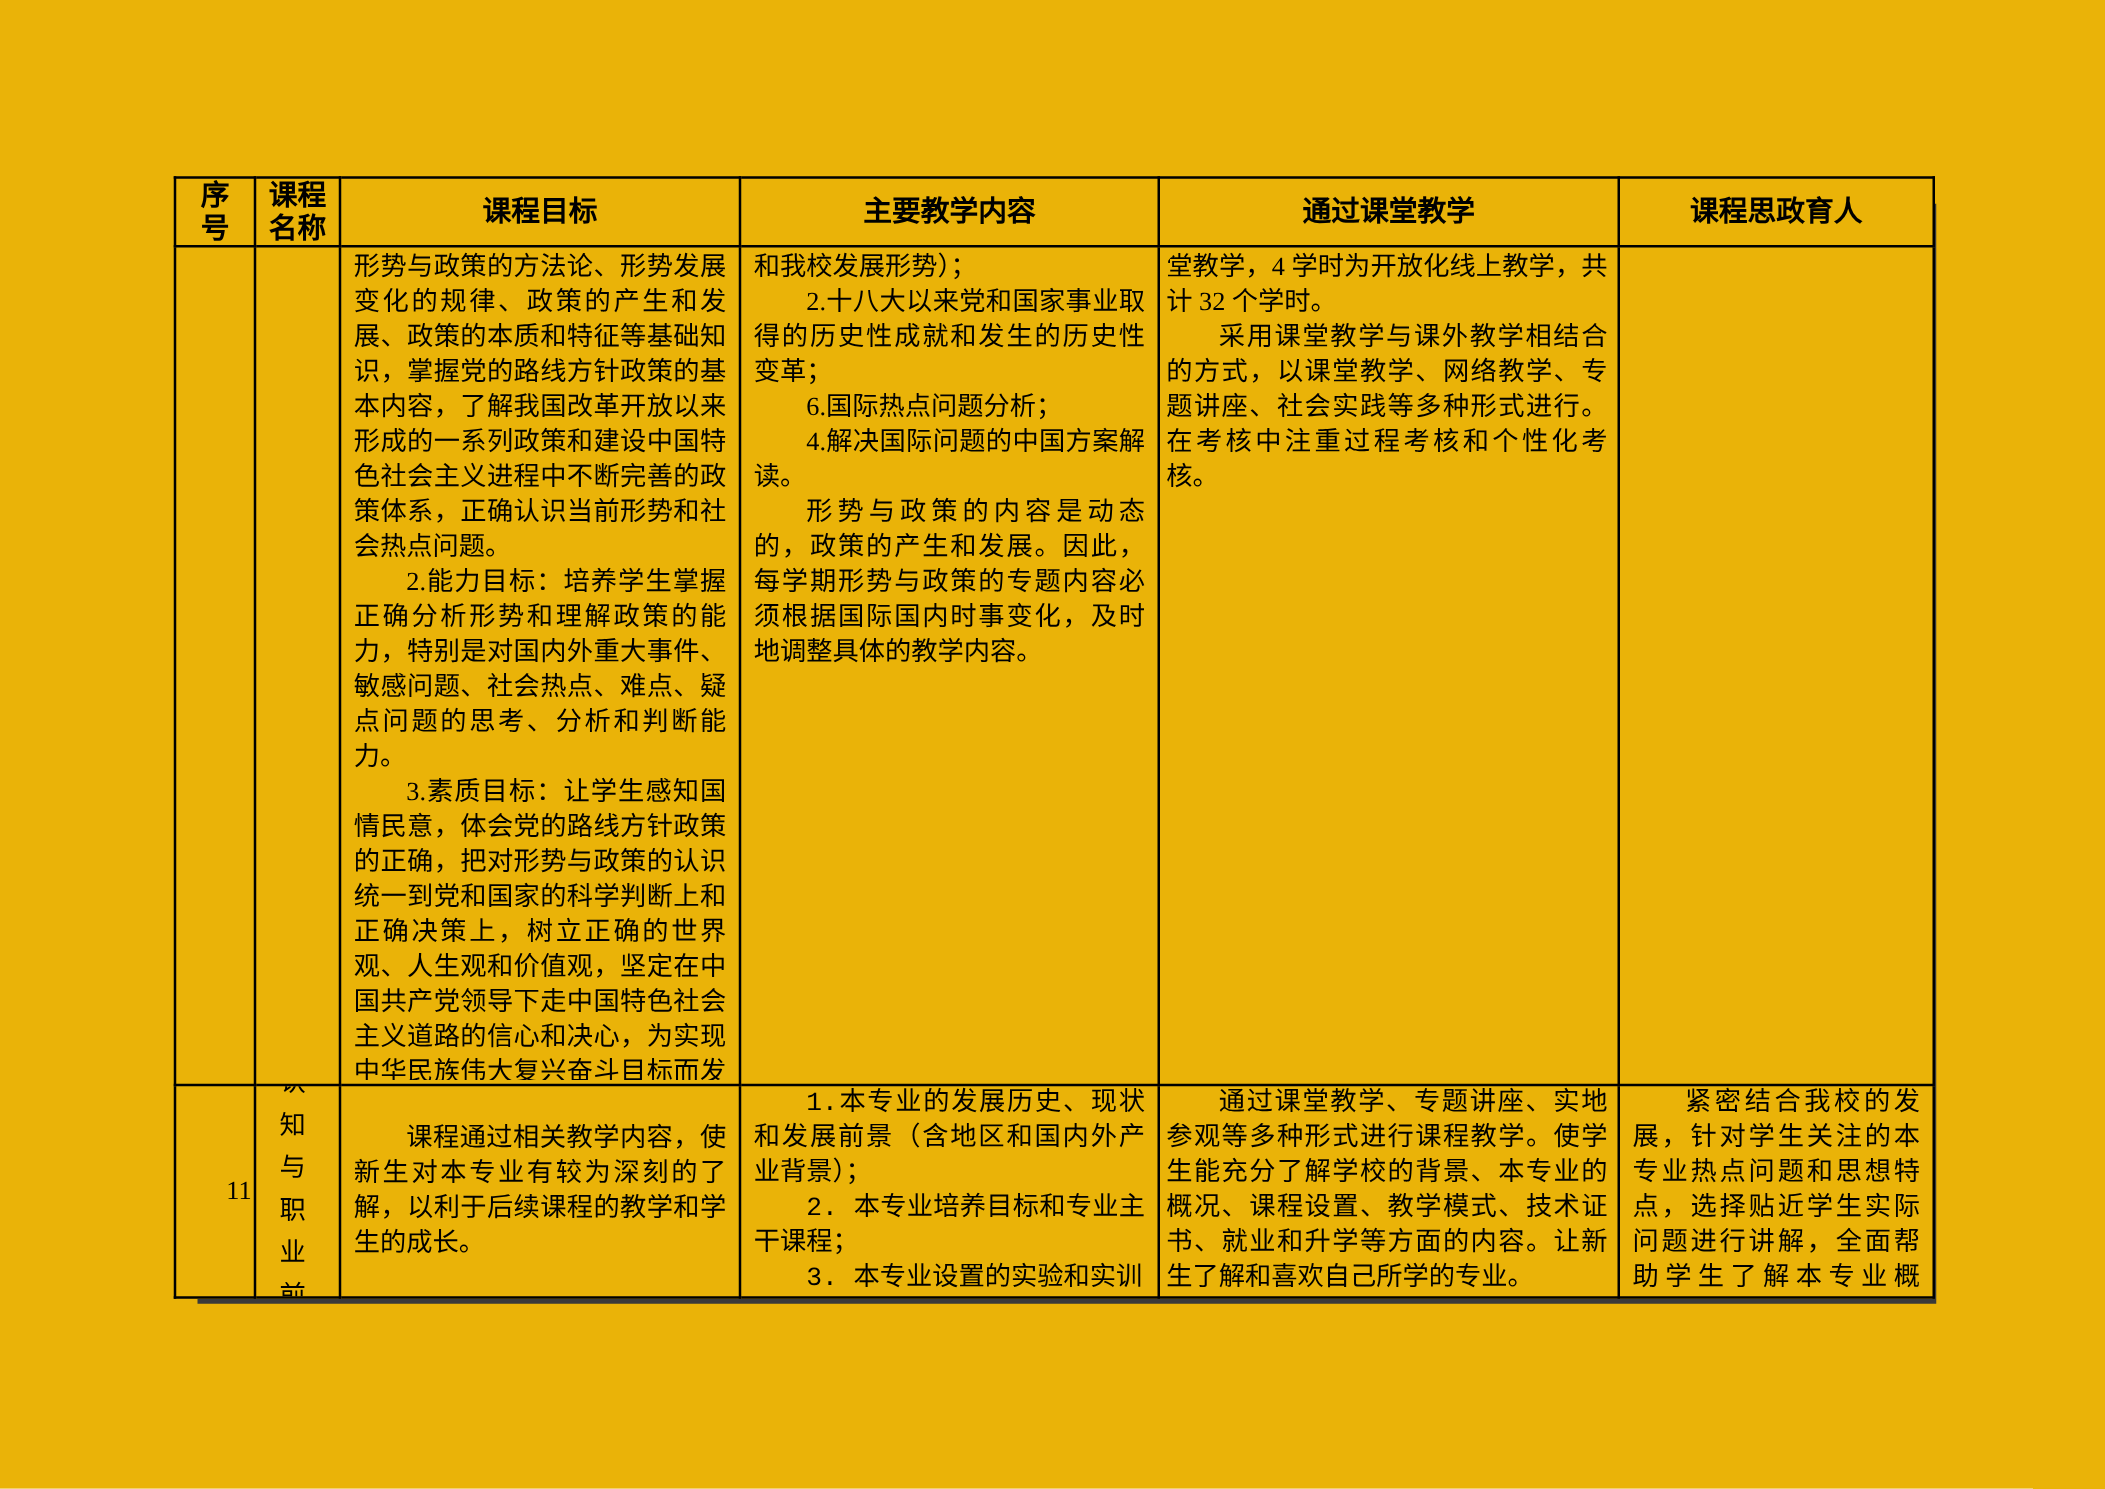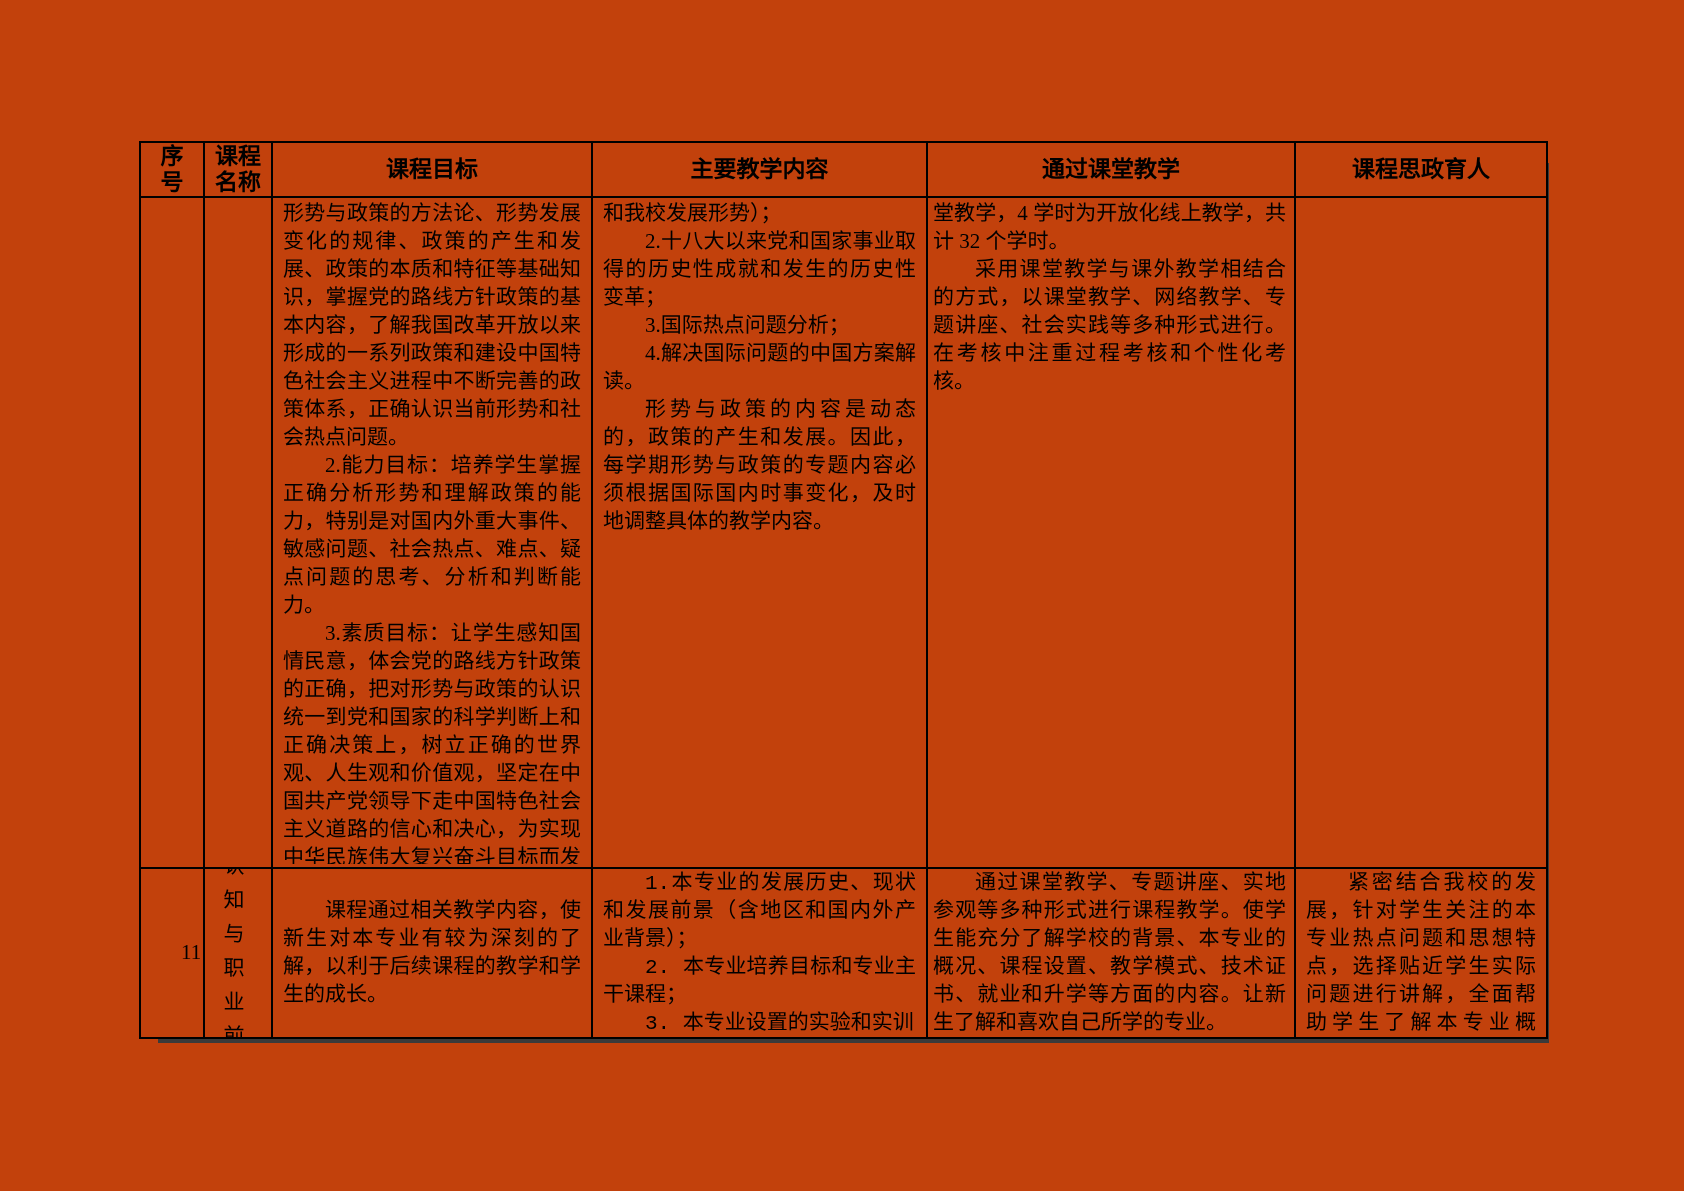--- a/index.html
+++ b/index.html
@@ -4,21 +4,21 @@
 <style>
   html, body {
     margin: 0;
     padding: 0;
     background: #ffffff;
   }
   .sheet {
     position: relative;
     width: 1684px;
     height: 1191px;
-    background: #c2410c;
+    background: #eab308;
     font-family: "Liberation Serif", "DejaVu Serif", serif;
     color: #000000;
     overflow: hidden;
   }
   table.course-table {
     position: absolute;
     left: 139px;
     top: 141px;
     width: 1407px;
     border-collapse: collapse;
@@ -38,21 +38,21 @@
     align-items: center;
     justify-content: center;
     font-weight: bold;
     font-size: 23px;
     line-height: 26px;
     text-align: center;
   }
   .hdr-seq-label  { display: inline-block; width: 1.2em; }
   .hdr-name-label { display: inline-block; width: 2.2em; text-align: center; }
   
-  tr.row1 td { height: 669px; }
+  tr.row1 td { height: 669px; border-radius: 27px; }
   tr.row2 td { height: 168px; }
   .inner {
     font-size: 21px;
     line-height: 28px;
     text-align: justify;
     padding: 1px 10px 0 10px;
   }
   .inner p { margin: 0; }
   p.ind   { text-indent: 2em; }
   p.noind { text-indent: 0; }
@@ -147,21 +147,21 @@
         <div class="inner r1clip">
           <p class="noind">形势与政策的方法论、形势发展变化的规律、政策的产生和发展、政策的本质和特征等基础知识，掌握党的路线方针政策的基本内容，了解我国改革开放以来形成的一系列政策和建设中国特色社会主义进程中不断完善的政策体系，正确认识当前形势和社会热点问题。</p>
           <p class="ind">2.能力目标：培养学生掌握正确分析形势和理解政策的能力，特别是对国内外重大事件、敏感问题、社会热点、难点、疑点问题的思考、分析和判断能力。</p>
           <p class="ind">3.素质目标：让学生感知国情民意，体会党的路线方针政策的正确，把对形势与政策的认识统一到党和国家的科学判断上和正确决策上，树立正确的世界观、人生观和价值观，坚定在中国共产党领导下走中国特色社会主义道路的信心和决心，为实现中华民族伟大复兴奋斗目标而发奋学习。</p>
         </div>
       </td>
       <td>
         <div class="inner r1clip">
           <p class="noind">和我校发展形势）；</p>
           <p class="ind">2.十八大以来党和国家事业取得的历史性成就和发生的历史性变革；</p>
-          <p class="ind">3.国际热点问题分析；</p>
+          <p class="ind">6.国际热点问题分析；</p>
           <p class="ind">4.解决国际问题的中国方案解读。</p>
           <p class="ind">形势与政策的内容是动态的，政策的产生和发展。因此，每学期形势与政策的专题内容必须根据国际国内时事变化，及时地调整具体的教学内容。</p>
         </div>
       </td>
       <td class="col-req">
         <div class="inner r1clip">
           <p class="noind">堂教学，4 学时为开放化线上教学，共计 32 个学时。</p>
           <p class="ind">采用课堂教学与课外教学相结合的方式，以课堂教学、网络教学、专题讲座、社会实践等多种形式进行。在考核中注重过程考核和个性化考核。</p>
         </div>
       </td>

